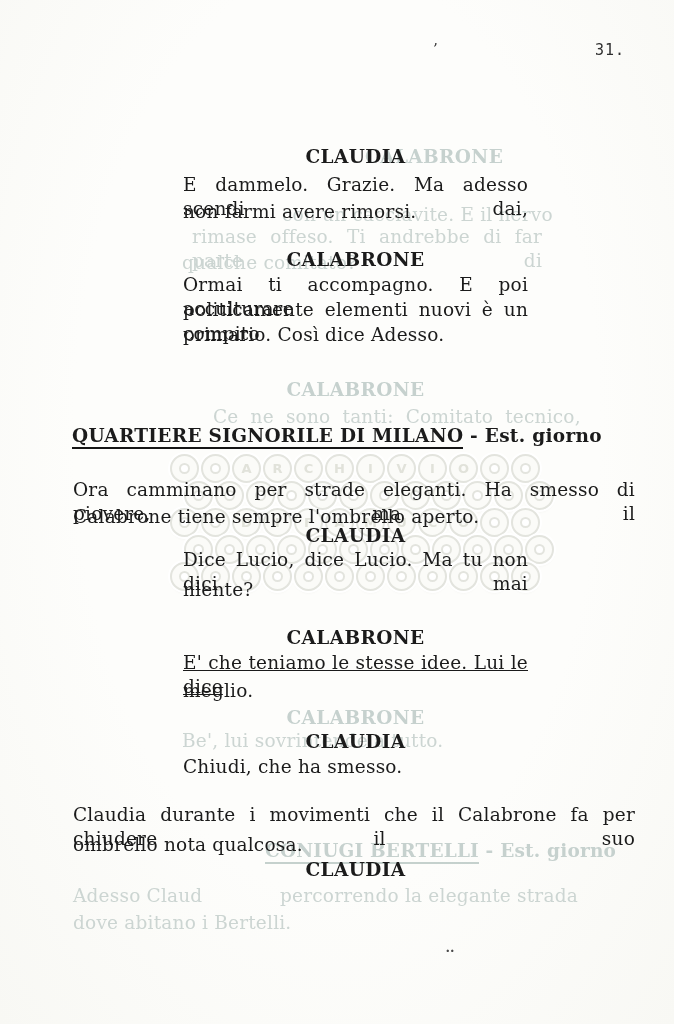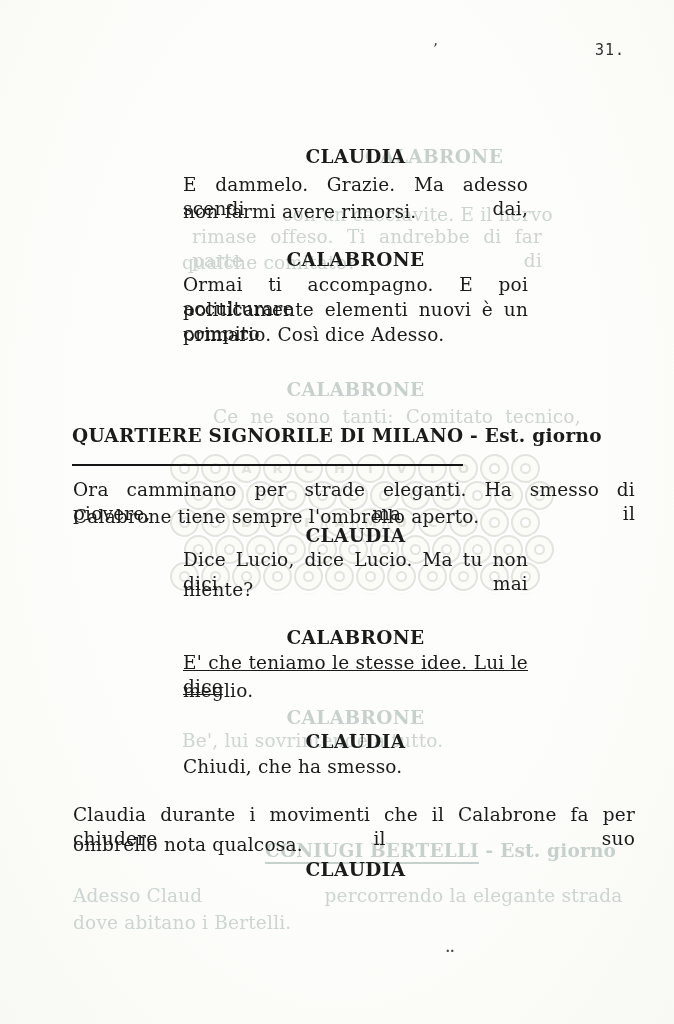--- a/index.html
+++ b/index.html
@@ -30,21 +30,21 @@
     white-space:nowrap;
     letter-spacing:0.4px;
   }
   .scene{
     font-weight:bold;
     font-size:18.5px;
     line-height:24px;
     letter-spacing:0.3px;
     white-space:nowrap;
   }
-  .scene .u{border-bottom:2.5px solid #151515;padding-bottom:18px;}
+  .scene .u{border-bottom:2.5px solid #151515;padding-bottom:1px;}
   .mono{
     font-family:"DejaVu Sans Mono","Liberation Mono",monospace;
     font-size:15px;color:#2e2e2e;letter-spacing:1px;
   }
   
   .ghost{color:#ccd5d2;z-index:1;}
   .ghost-b{color:#c6d1ce;font-weight:bold;z-index:1;}
   .ghost-u{border-bottom:2px solid rgba(178,194,190,.75);padding-bottom:1px;}
   .main{z-index:2;}
   
@@ -234,21 +234,21 @@
   <div class="abs ghost line" style="left:182px;top:251px;">qualche comitato?</div>
 
   <div class="abs ghost-b heading line" style="left:183px;top:378px;width:345px;">CALABRONE</div>
   <div class="abs ghost line" style="left:213px;top:405px;word-spacing:6px;">Ce ne sono tanti: Comitato tecnico,</div>
 
   <div class="abs ghost-b heading line" style="left:183px;top:706px;width:345px;">CALABRONE</div>
   <div class="abs ghost line" style="left:182px;top:729px;">Be', lui sovrintende a tutto.</div>
 
   <div class="abs ghost-b line" style="left:265px;top:839px;"><span class="ghost-u">CONIUGI BERTELLI</span><span> - Est. giorno</span></div>
   <div class="abs ghost line" style="left:73px;top:884px;">Adesso Claud</div>
-  <div class="abs ghost line" style="left:295px;top:884px;width:357px;text-align:center;">percorrendo la elegante strada</div>
+  <div class="abs ghost line" style="left:280px;top:884px;width:357px;text-align:left;">percorrendo la elegante strada</div>
   <div class="abs ghost line" style="left:73px;top:911px;">dove abitano i Bertelli.</div>
 
   <div class="abs main mono" style="left:595px;top:41px;">31.</div>
   <div class="abs main" style="left:433px;top:40px;font-size:15px;color:#3a3a3a;">’</div>
 
   <div class="abs main heading line" style="left:183px;top:145px;width:345px;">CLAUDIA</div>
   <div class="abs main line jline" style="left:183px;top:173px;width:345px;">E dammelo. Grazie. Ma adesso scendi dai,</div>
   <div class="abs main line" style="left:183px;top:200px;">non farmi avere rimorsi.</div>
 
   <div class="abs main heading line" style="left:183px;top:248px;width:345px;">CALABRONE</div>

